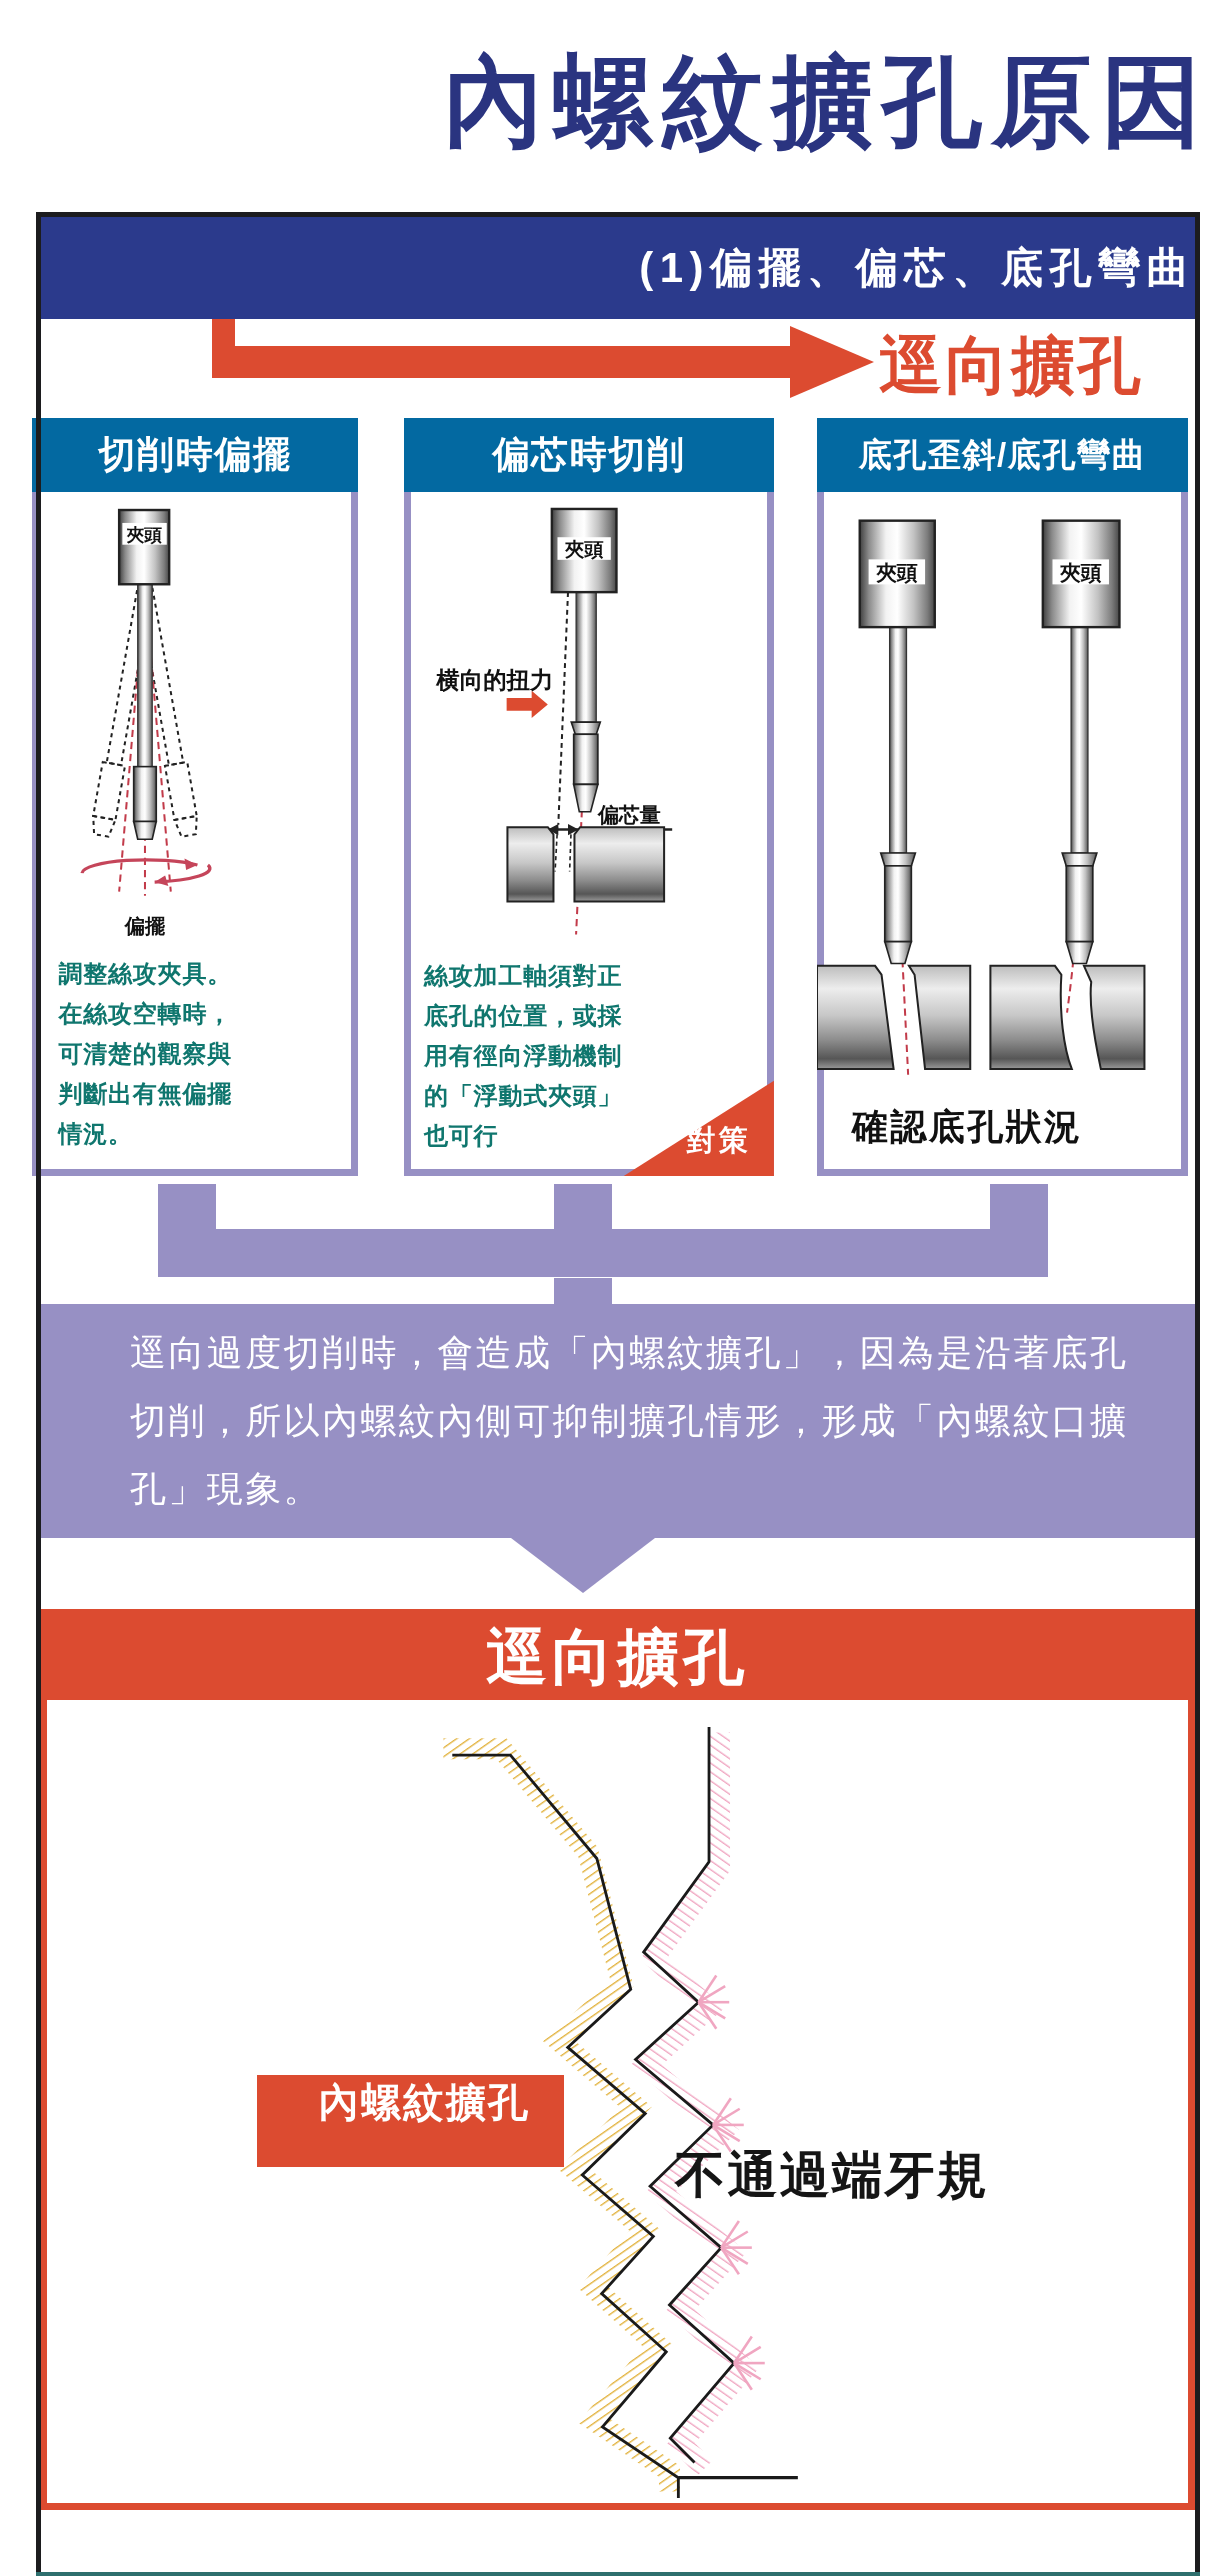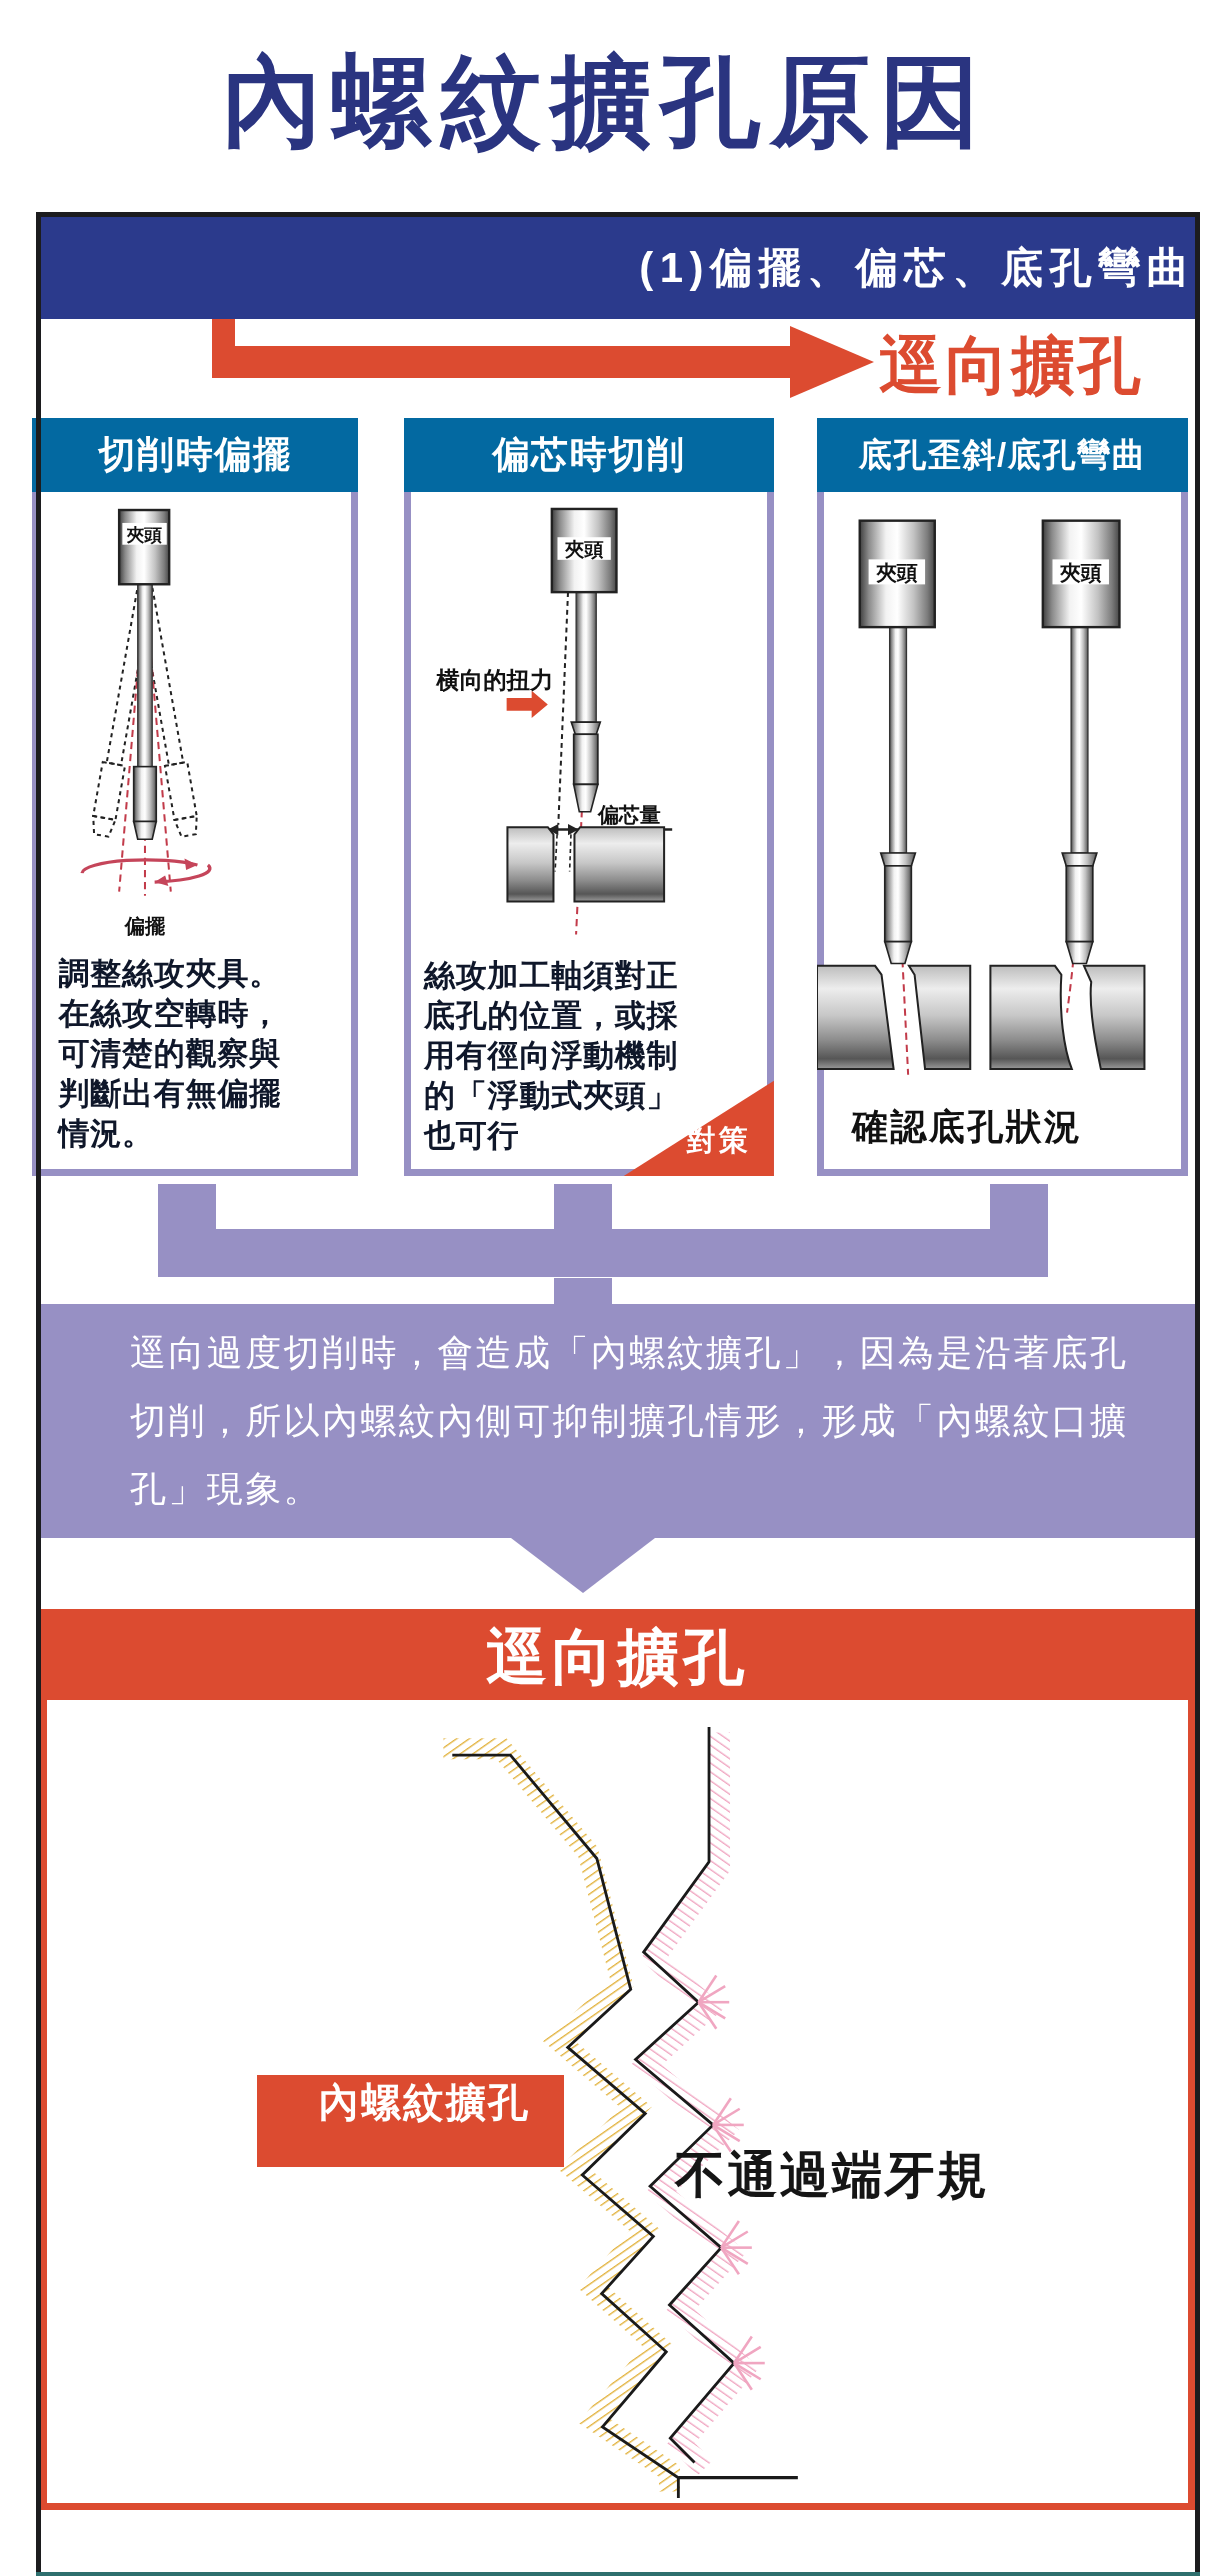--- a/index.html
+++ b/index.html
@@ -2,21 +2,21 @@
 <html style="font-size:13px"><head>
 <meta charset="utf-8">
 <style>
   html,body{margin:0;padding:0;}
   body{width:1211px;height:2576px;position:relative;background:#fff;
        font-family:"Liberation Sans",sans-serif;overflow:hidden;}
   .abs{position:absolute;}
   .nosel{user-select:none;}
 
   
-  #page-title{left:0;top:36px;width:1211px;text-align:center;
+  #page-title{left:0;top:36px;width:1211px;text-align:right;
     font-family:"DejaVu Serif",serif;font-weight:bold;font-size:100px;
     letter-spacing:9.7px;color:#2A3480;}
 
   
   .frame{background:#1c1c1e;z-index:40;}
   #frame-top{left:36px;top:212px;width:1164px;height:4.8px;}
   #frame-left{left:36px;top:212px;width:4.8px;height:2364px;}
   #frame-right{left:1195px;top:212px;width:4.8px;height:2364px;}
   #frame-bottom{left:36px;top:2572px;width:1164px;height:4px;background:#2E6F6E;z-index:41;}
 
@@ -38,21 +38,21 @@
   .panel{top:418px;height:773px;z-index:10;}
   #panel-1{left:32px;width:326px;}
   #panel-2{left:404px;width:370px;}
   #panel-3{left:817px;width:371px;}
   .panel-header{height:74px;background:#0369a1;display:flex;align-items:center;
     justify-content:center;color:#fff;font-weight:600;font-size:37px;letter-spacing:1.6px;}
   .panel-header.header-sm{font-size:33px;}
   .panel-body{position:relative;height:684px;background:#fff;
     border:7.3px solid #9790C4;border-top:none;box-sizing:border-box;}
   .panel-body > svg{position:absolute;left:-7.3px;top:0;}
-  .panel-text{position:absolute;color:#0f172a;font-weight:700;font-size:31px;
+  .panel-text{position:absolute;color:#0f766e;font-weight:700;font-size:24px;
     line-height:40px;white-space:pre-line;letter-spacing:0.8px;}
   #p1-text{left:19.4px;top:462px;width:300px;}
   #p2-text{left:13px;top:464px;width:354px;}
   #p3-caption{left:28px;top:611px;width:323px;font-size:36px;font-weight:700;
     color:#111;position:absolute;letter-spacing:2.4px;}
   #p2-badge-label{position:absolute;right:16px;bottom:8px;color:#fff;
     font-size:29px;font-weight:800;letter-spacing:3.2px;z-index:3;}
 
   
   .purple{background:#9790C4;}

